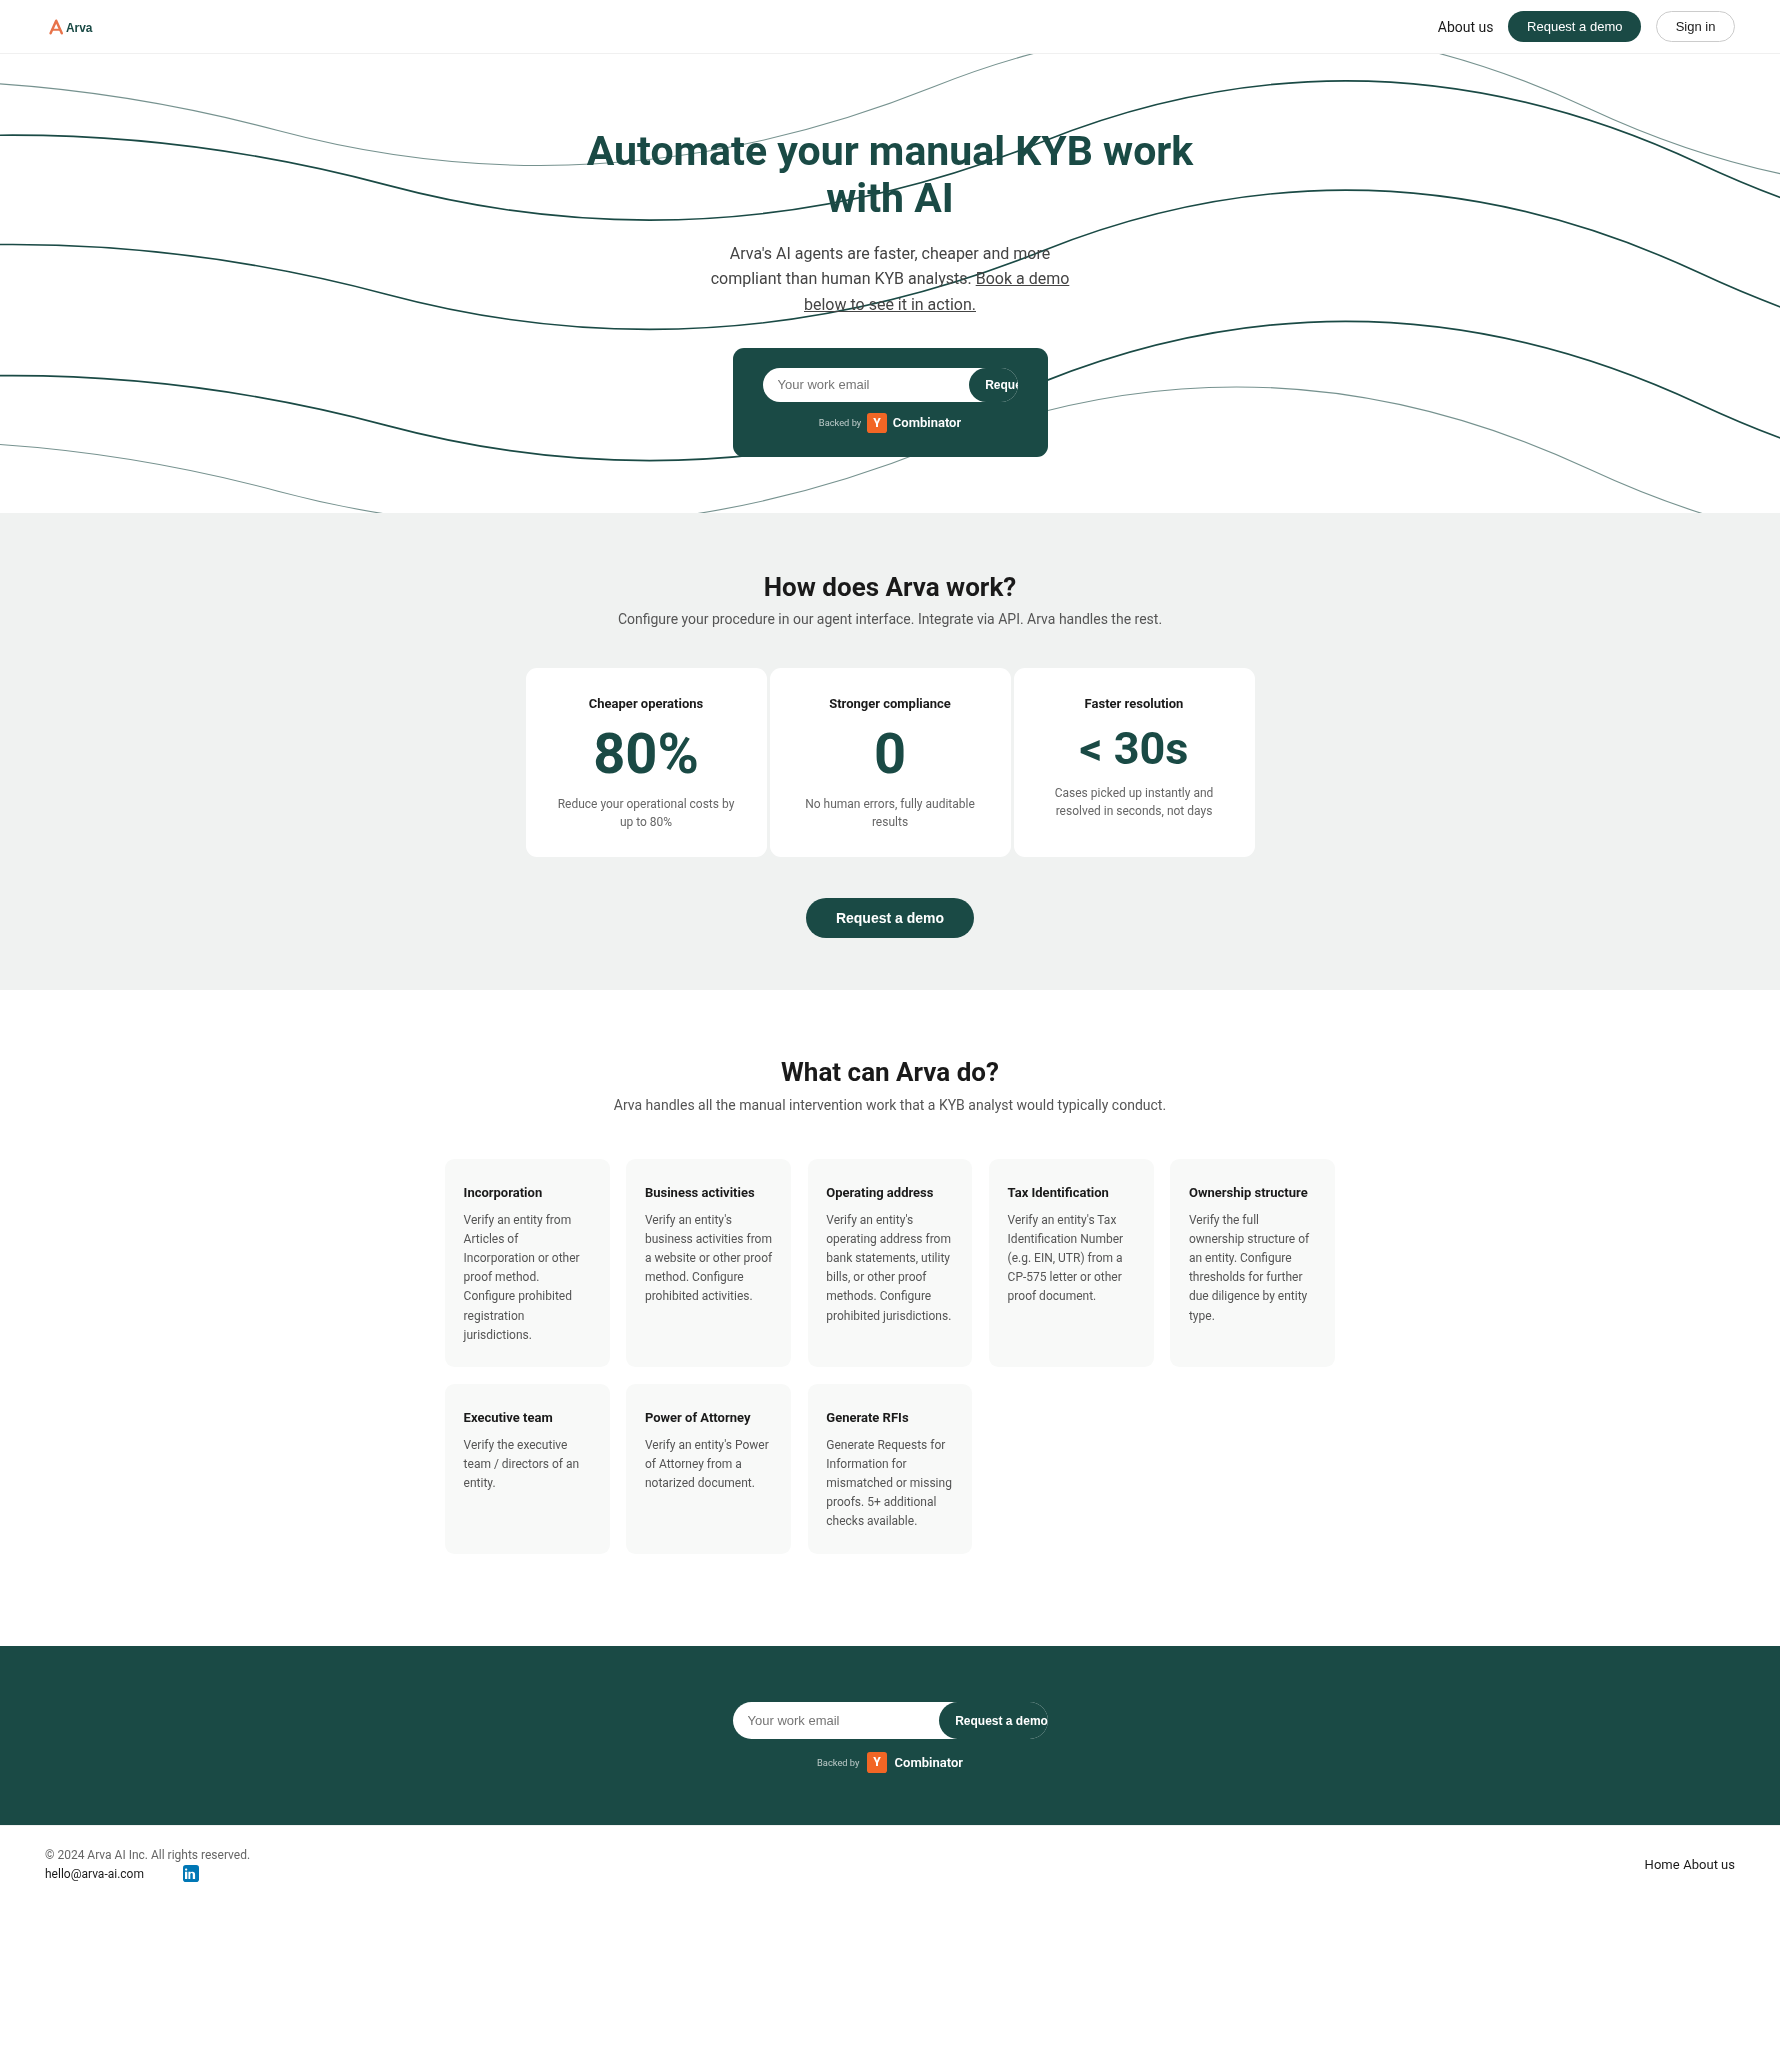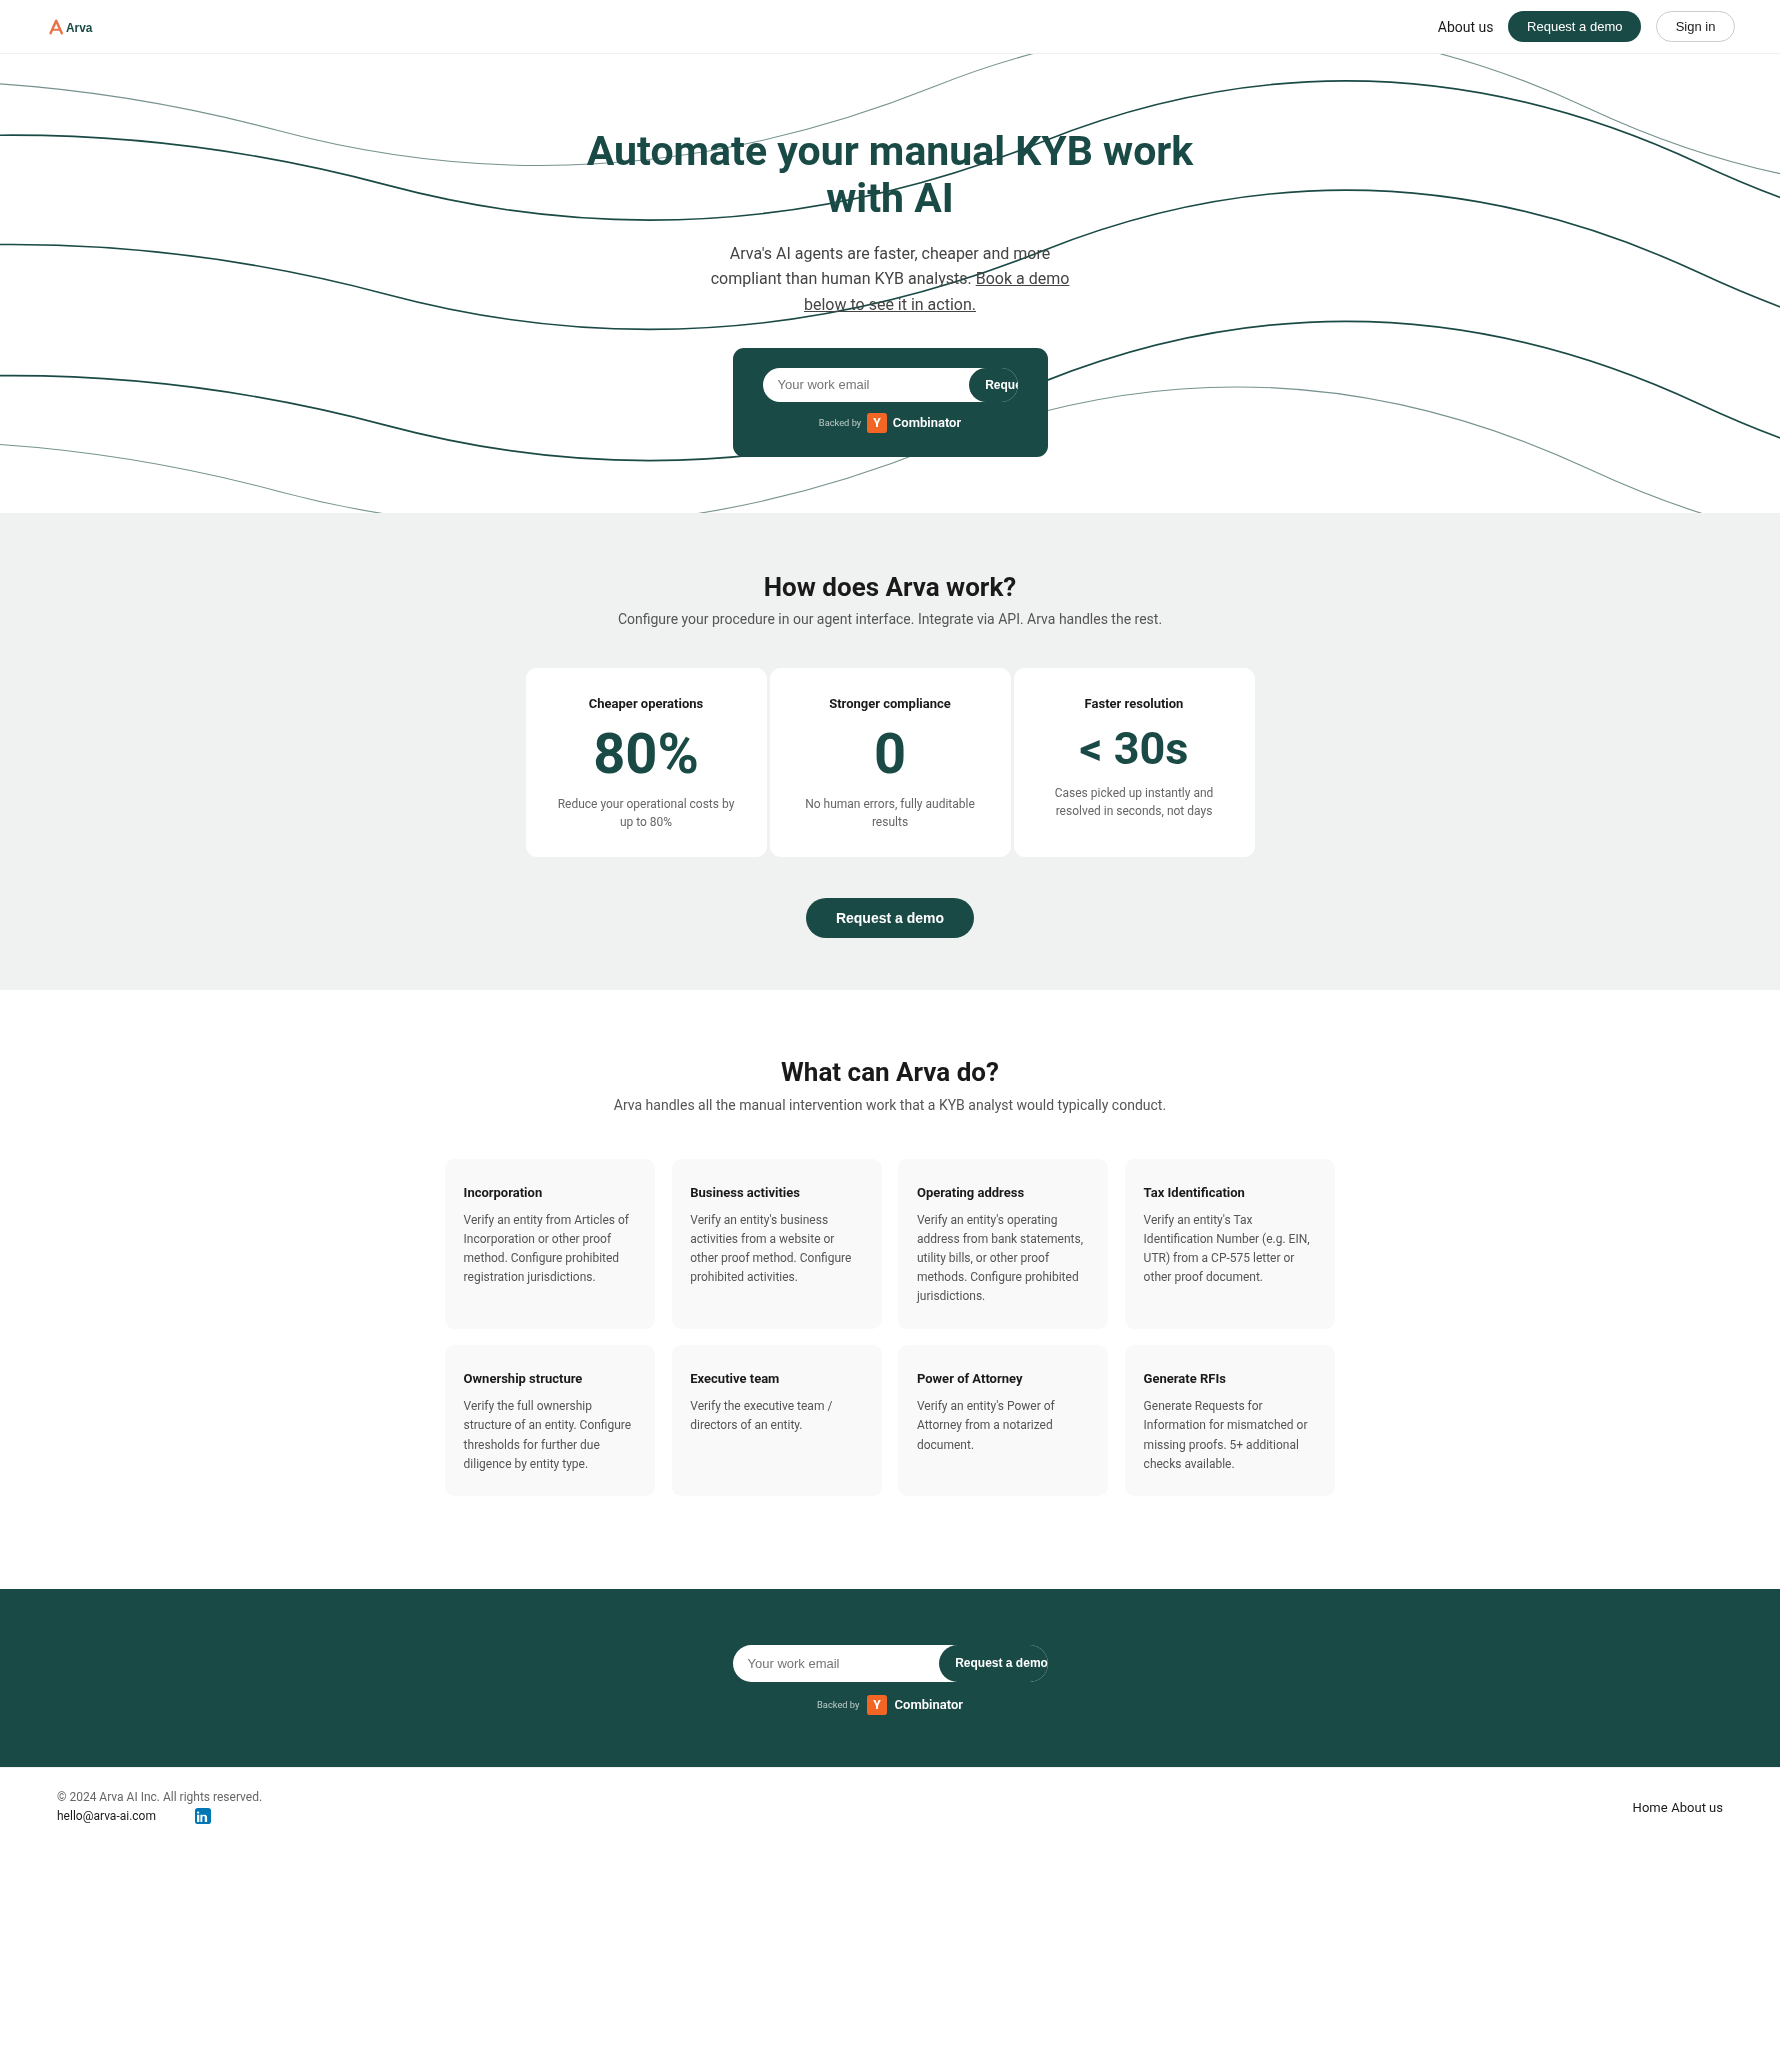--- a/index.html
+++ b/index.html
@@ -82,21 +82,21 @@
     .btn-demo-green {
       background: #1a4a45; color: #fff; border: none; border-radius: 22px;
       padding: 12px 30px; font-size: 14px; cursor: pointer; font-weight: 600;
     }
 
     
     .what-section { background: #fff; padding: 67px 22px 74px; text-align: center; }
     .what-section h2 { font-size: 26px; font-weight: 700; color: #1a1a1a; margin-bottom: 9.3px; }
     .what-section .subtitle { font-size: 14px; color: #555; margin-bottom: 46px; }
     .features-grid {
-      display: grid; grid-template-columns: repeat(4, 1fr);
+      display: grid; grid-template-columns: repeat(5, 1fr);
       gap: 16.7px; max-width: 890px; margin: 0 auto 18.6px;
     }
     .feature-card {
       background: #f8f9f8; border-radius: 9.3px; padding: 26px 18.6px 22px;
       text-align: left;
     }
     .feature-card h3 { font-size: 13px; font-weight: 700; color: #1a1a1a; margin-bottom: 11px; }
     .feature-card p { font-size: 12px; color: #555; line-height: 1.6; }
 
     
@@ -114,21 +114,21 @@
     .bottom-cta .cta-form-row button {
       background: #1a4a45; color: #fff; border: none; border-radius: 22px;
       padding: 11px 16.7px; font-size: 12px; cursor: pointer; font-weight: 600; white-space: nowrap;
     }
     .bottom-yc { display: flex; align-items: center; justify-content: center; gap: 7.4px; margin-top: 11px; }
     .bottom-yc .yc-label2 { font-size: 9.3px; color: rgba(255,255,255,0.7); }
     .bottom-yc .yc-name2 { color: #fff; font-size: 13px; font-weight: 600; }
 
     
     footer {
-      background: #fff; padding: 22px 57px;
+      background: #fff; padding: 22px 45px;
       display: flex; align-items: center; justify-content: space-between;
       border-top: 0.9px solid #f0f0f0;
     }
     .footer-left { font-size: 12px; color: #666; }
     .footer-left a { color: #1a1a1a; text-decoration: none; }
     .footer-left .li-icon {
       display: inline-flex; align-items: center; justify-content: center;
       width: 16.7px; height: 16.7px; background: #0077b5; border-radius: 2.8px;
       margin-left: 5.6px; vertical-align: middle;
     }

